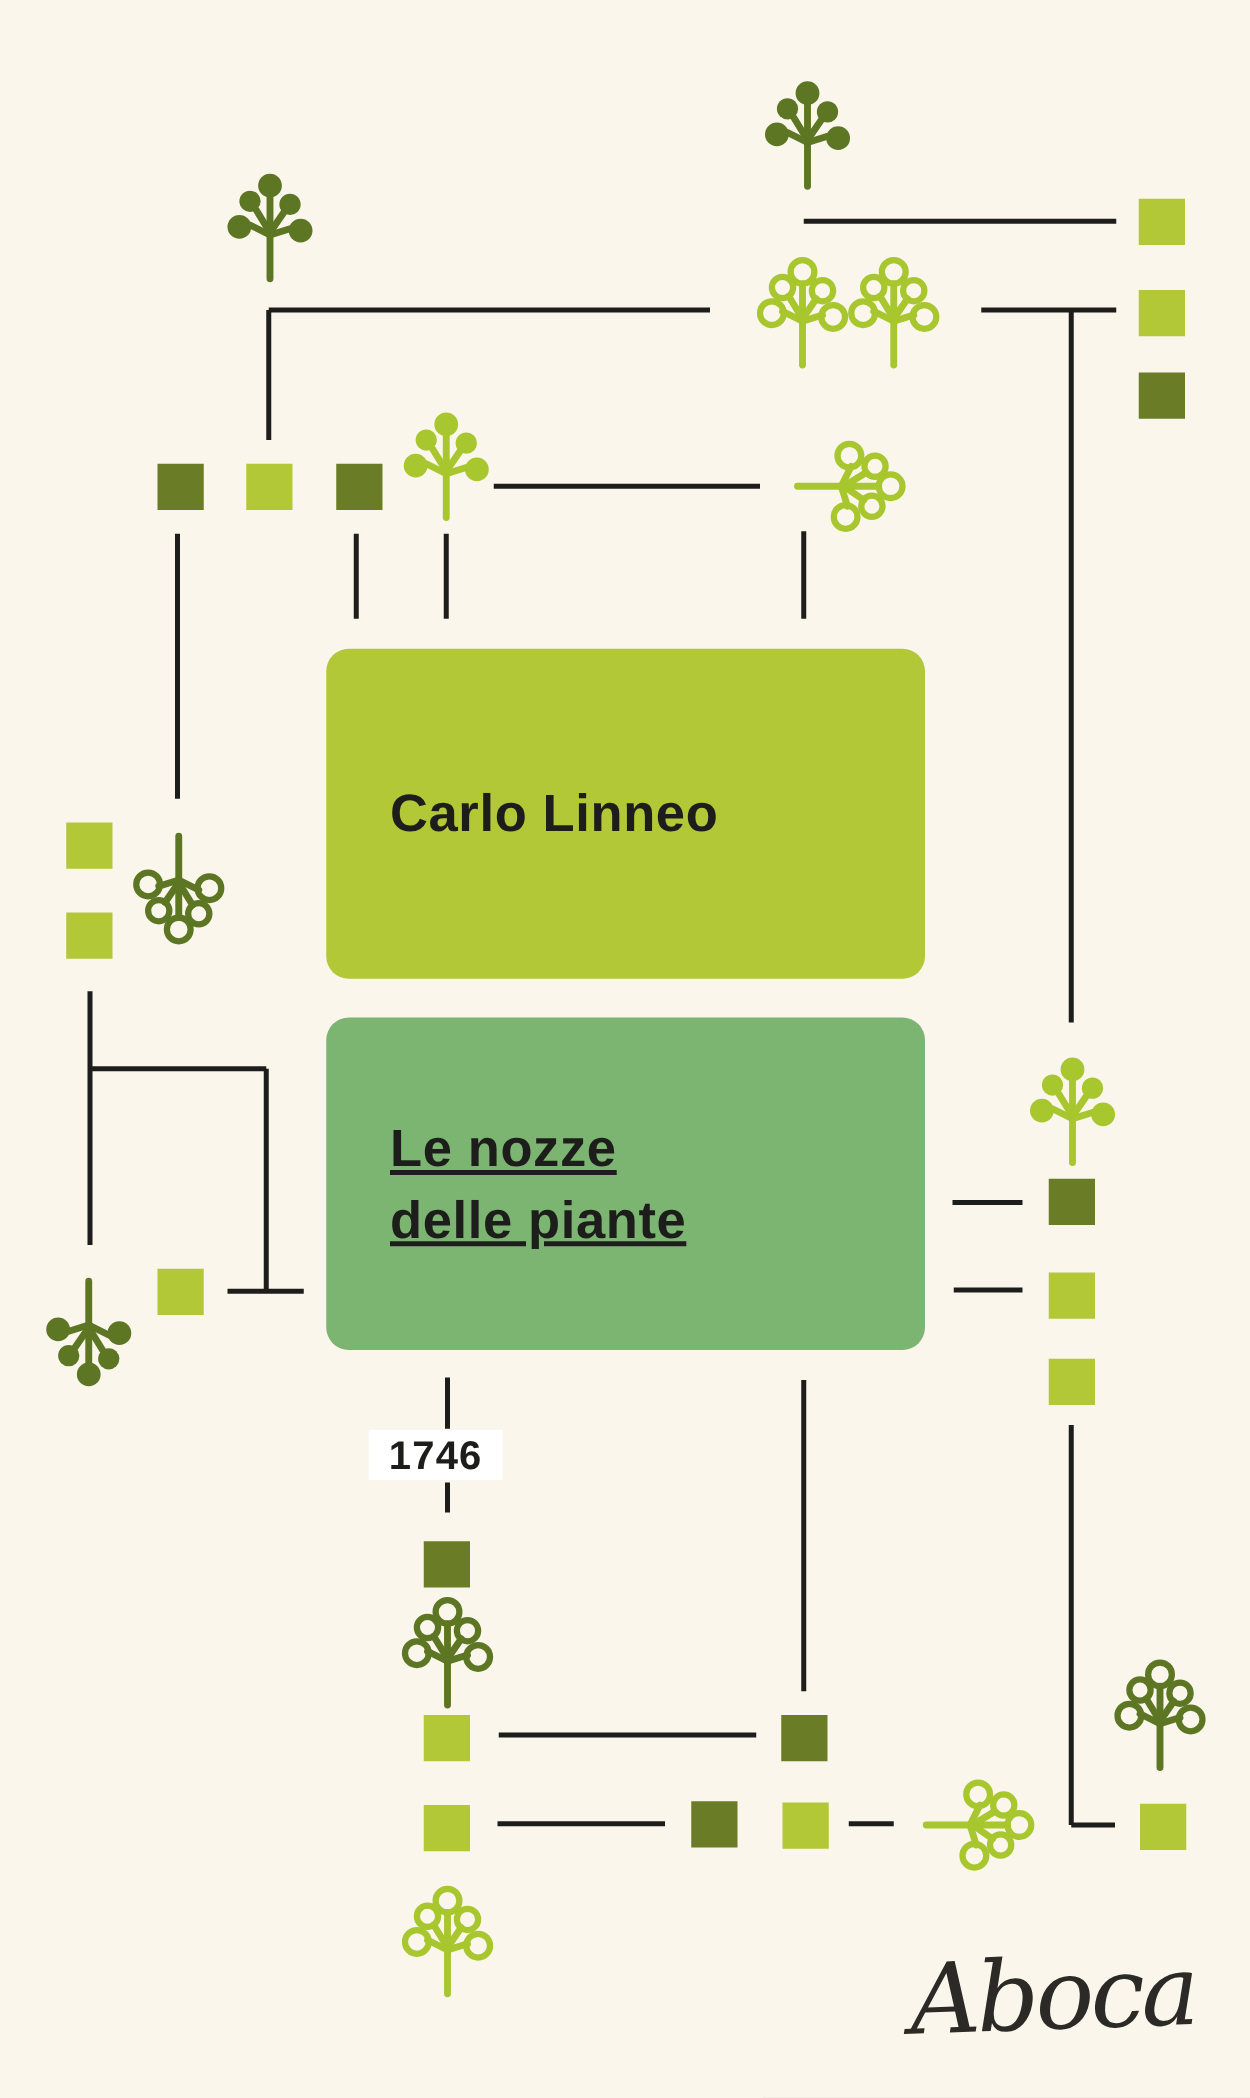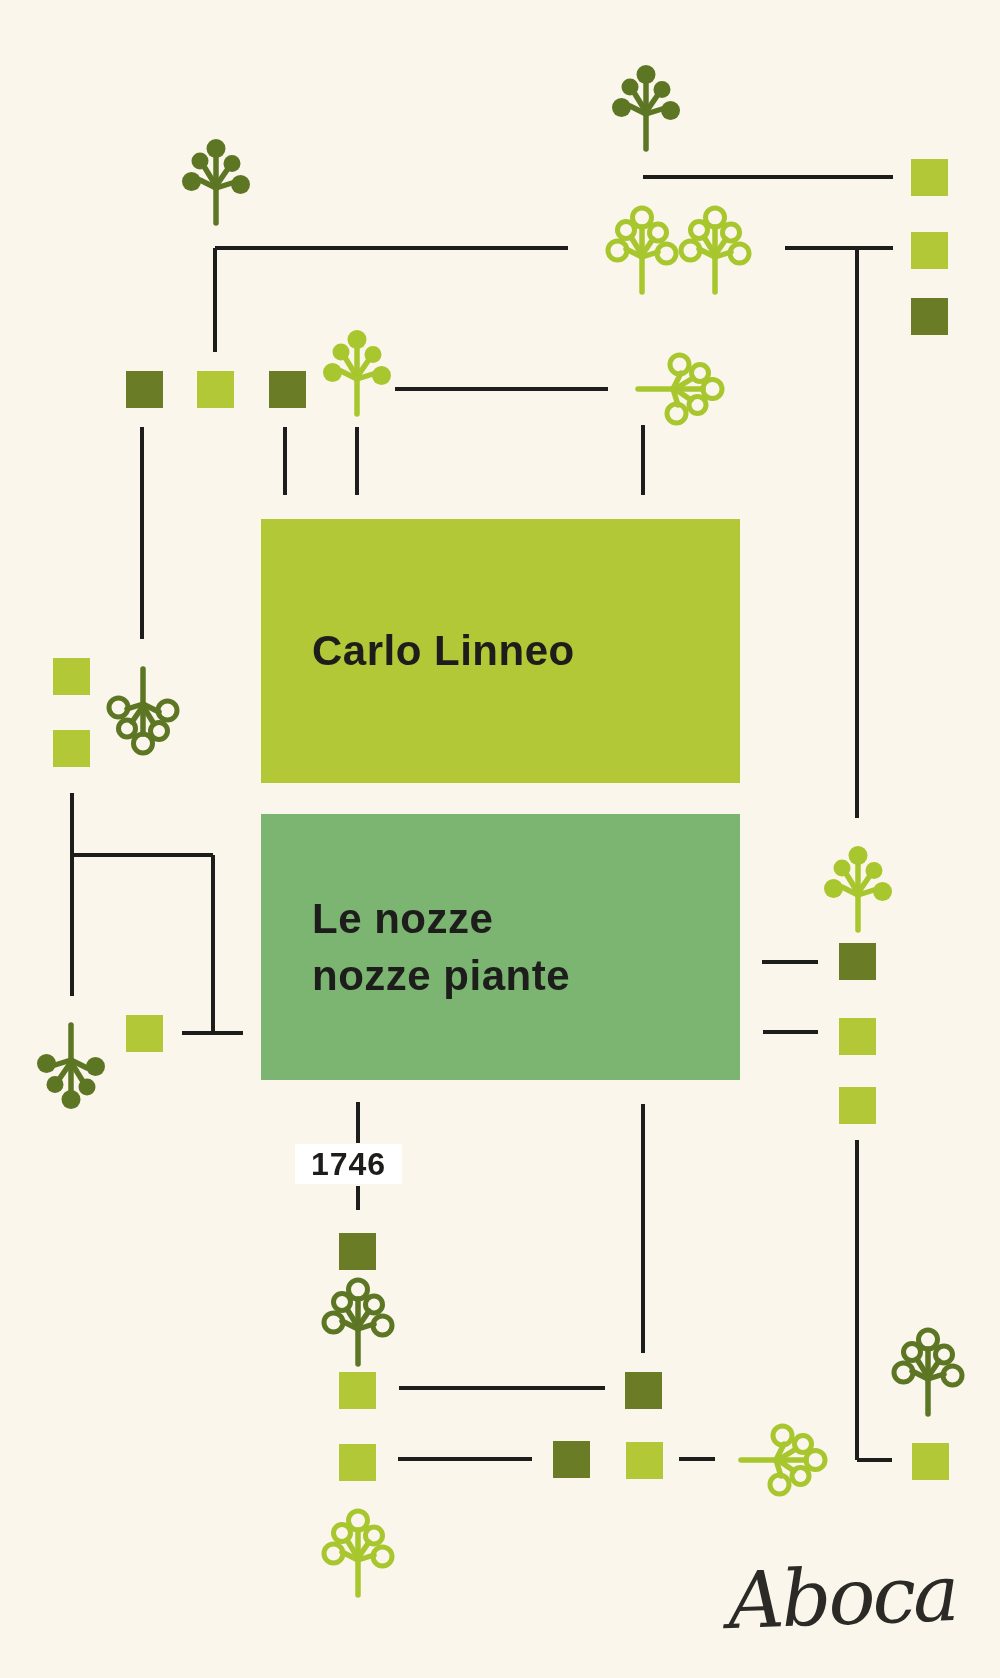--- a/index.html
+++ b/index.html
@@ -7,24 +7,24 @@
     position:relative;
     width:1000px;height:1678px;
     margin:0 auto;
     overflow:hidden;
     font-family:"Liberation Sans", sans-serif;
   }
   #diagram{position:absolute;left:0;top:0;width:1000px;height:1678px;display:block;}
   .box{
     position:absolute;left:261px;width:479px;
     display:flex;flex-direction:column;justify-content:center;
-    padding-left:51px;box-sizing:border-box;
+    padding-left:51px;box-sizing:border-box;border-radius:18px;
   }
   .author-box{top:519px;height:264px;}
-  .title-box{top:814px;height:266px;}
+  .title-box{top:814px;height:266px;text-decoration:underline;}
   .box span{
     font-size:42px;font-weight:bold;letter-spacing:0.5px;
     line-height:1.36;
   }
   .year{
     position:absolute;left:295px;top:1144px;width:107px;height:40px;
     display:flex;align-items:center;justify-content:center;
   }
   .year span{font-size:32px;font-weight:bold;letter-spacing:1px;}
   .logo{
@@ -253,21 +253,21 @@
         <circle cx="24.5" cy="4.5" r="9.5" fill="none" stroke="#a8c62d" stroke-width="5"></circle>
       </g>
     </svg>
 
   <div class="box author-box" style="background: rgb(178, 200, 54); color: rgb(29, 29, 27);">
     <span>Carlo Linneo</span>
   </div>
 
   <div class="box title-box" style="background: rgb(124, 181, 113); color: rgb(29, 29, 27);">
     <span>Le nozze</span>
-    <span>nozze piante</span>
+    <span>delle piante</span>
   </div>
 
   <div class="year" style="background: rgb(255, 255, 255); color: rgb(29, 29, 27);">
     <span>1746</span>
   </div>
 
   <div class="logo" style="color: rgb(43, 42, 38);">
     <span>Aboca</span>
   </div>
 </div>

